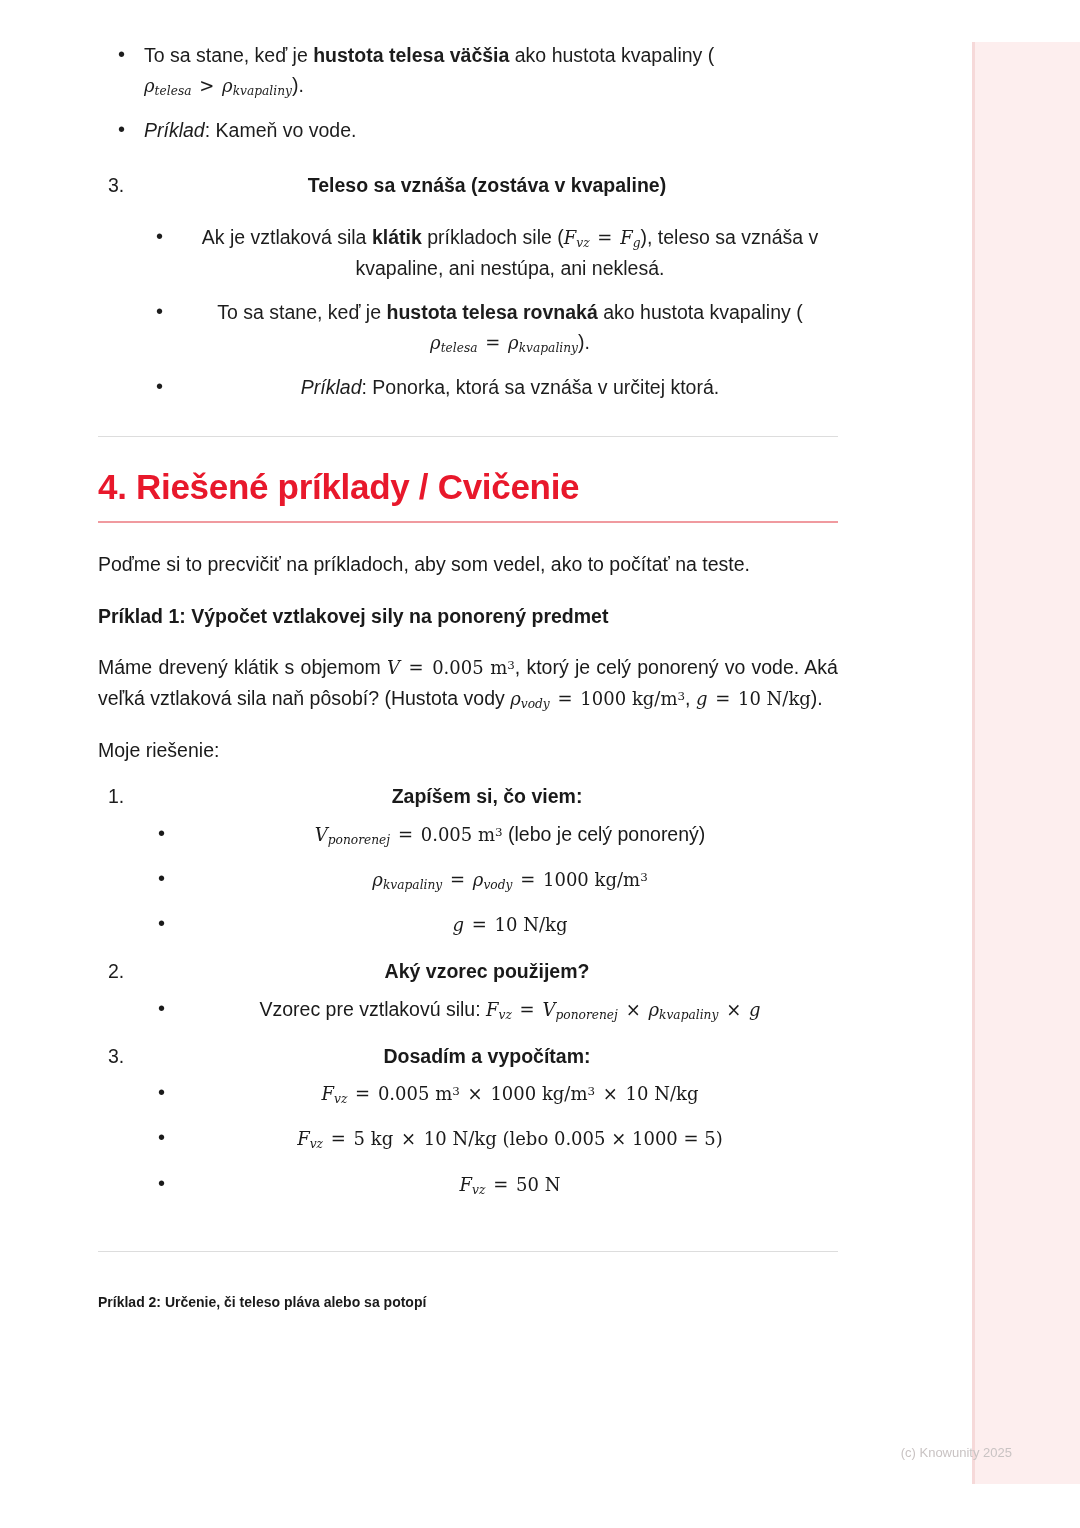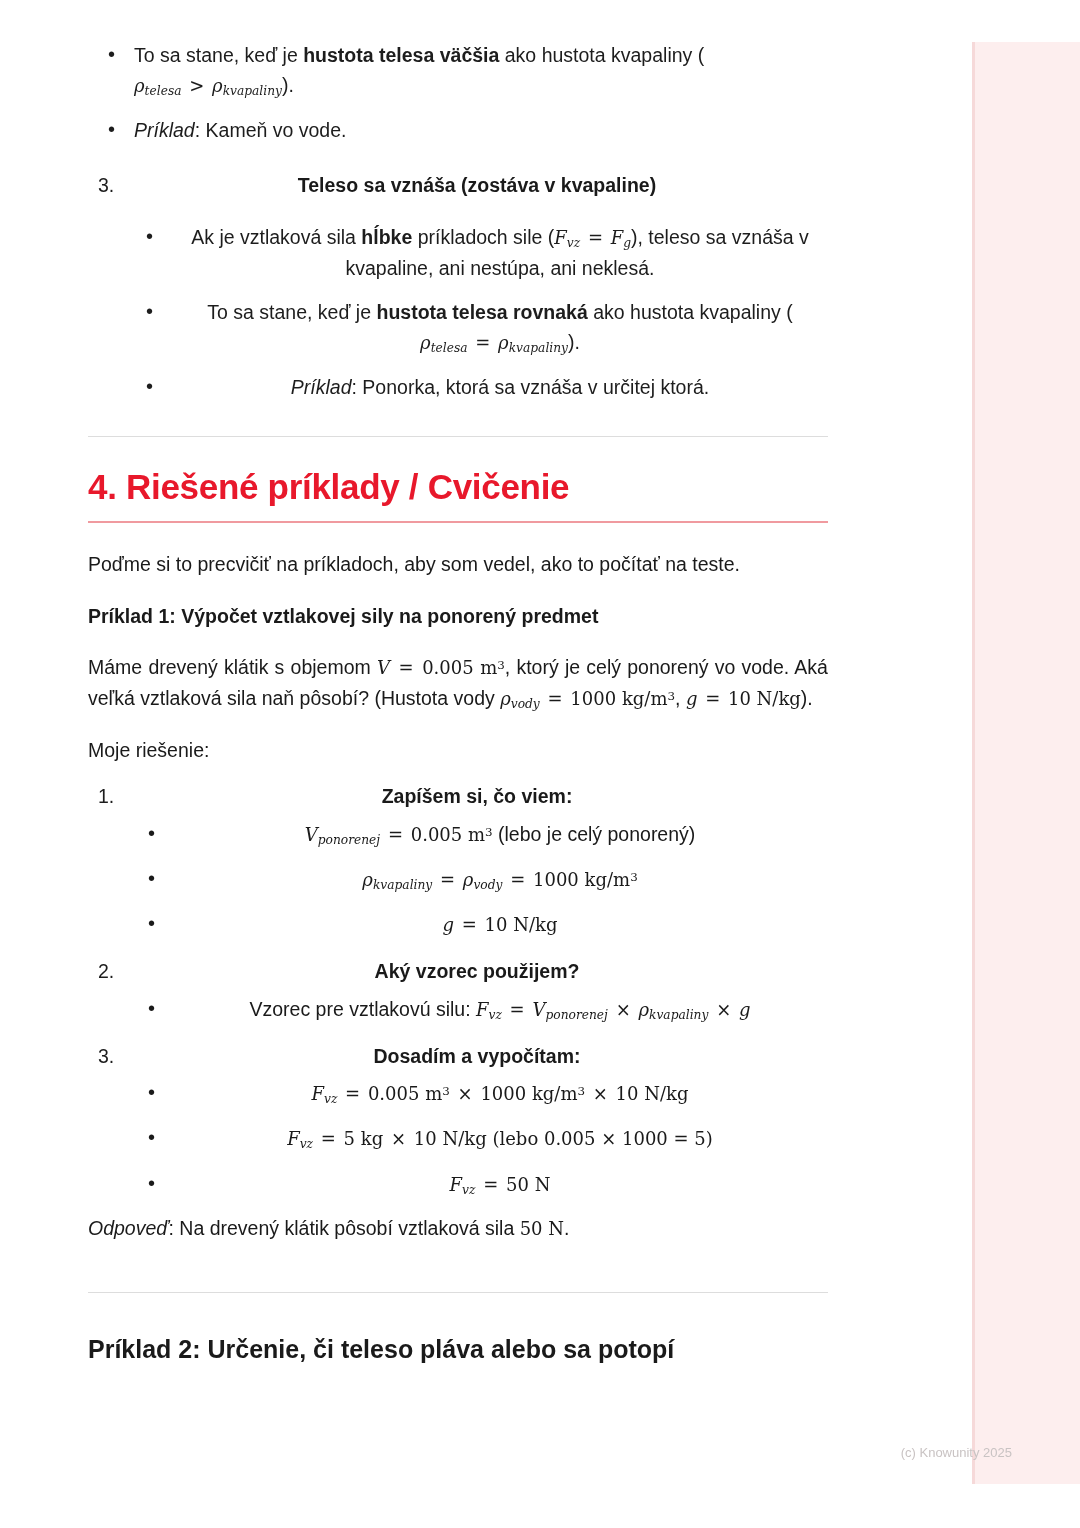--- a/index.html
+++ b/index.html
@@ -31,21 +31,21 @@
   .side-strip-line {
     position: absolute;
     top: 42px;
     right: 105px;
     width: 3px;
     height: 1442px;
     background: #f6d9d9;
   }
   .content {
     position: absolute;
-    left: 88px;
+    left: 98px;
     top: 40px;
     width: 740px;
   }
 
   
   ul.bullets {
     list-style: none;
     margin: 0;
     padding: 0;
   }
@@ -176,21 +176,21 @@
   }
   .watermark {
     position: absolute;
     right: 68px;
     bottom: 68px;
     font-size: 13px;
     color: #c9c3c3;
     font-family: "Liberation Sans", sans-serif;
   }
   .ex2 {
-    font-size: 25px;
+    font-size: 14px;
     font-weight: bold;
     margin: 0;
   }
 </style>
 </head>
 <body>
 
 <div class="page">
 
   <div class="side-strip"></div>
@@ -206,21 +206,21 @@
       <li>
         <i>Príklad</i><span>: Kameň vo vode.</span>
       </li>
     </ul>
 
     <ol class="numbered start3" style="margin-top:26px;">
       <li>
         <span class="lihead">Teleso sa vznáša (zostáva v kvapaline)</span>
         <ul class="bullets" style="margin-top:22px;">
           <li>
-            <span>Ak je vztlaková sila </span><b>hĺbke</b><span> príkladoch sile (</span><span class="m">F<sub>vz</sub> <span class="op">=</span> F<sub>g</sub></span><span>), teleso sa vznáša v kvapaline, ani nestúpa, ani neklesá.</span>
+            <span>Ak je vztlaková sila </span><b>klátik</b><span> príkladoch sile (</span><span class="m">F<sub>vz</sub> <span class="op">=</span> F<sub>g</sub></span><span>), teleso sa vznáša v kvapaline, ani nestúpa, ani neklesá.</span>
           </li>
           <li>
             <span>To sa stane, keď je </span><b>hustota telesa rovnaká</b><span> ako hustota kvapaliny (</span><br>
             <span class="m">ρ<sub>telesa</sub> <span class="op">=</span> ρ<sub>kvapaliny</sub></span><span>).</span>
           </li>
           <li>
             <i>Príklad</i><span>: Ponorka, ktorá sa vznáša v určitej ktorá.</span>
           </li>
         </ul>
       </li>
@@ -273,23 +273,20 @@
           <li>
             <span class="m">F<sub>vz</sub> <span class="op">=</span> <span class="up">5</span> <span class="u">kg</span> <span class="op">×</span> <span class="up">10</span> <span class="u">N/kg</span> <span class="up">(lebo 0.005 × 1000 = 5)</span></span>
           </li>
           <li>
             <span class="m">F<sub>vz</sub> <span class="op">=</span> <span class="up">50</span> <span class="u">N</span></span>
           </li>
         </ul>
       </li>
     </ol>
 
-    <p class="answer">
-      <i>Odpoveď</i><span>: Na drevený klátik pôsobí vztlaková sila </span><span class="m"><span class="up">50</span> <span class="u">N</span></span><span>.</span>
-    </p>
 
     <hr class="rule" style="margin-top:52px;margin-bottom:42px;">
 
     <p class="ex2">Príklad 2: Určenie, či teleso pláva alebo sa potopí</p>
 
   </div>
 
   <div class="watermark">(c) Knowunity 2025</div>
 
 </div>

